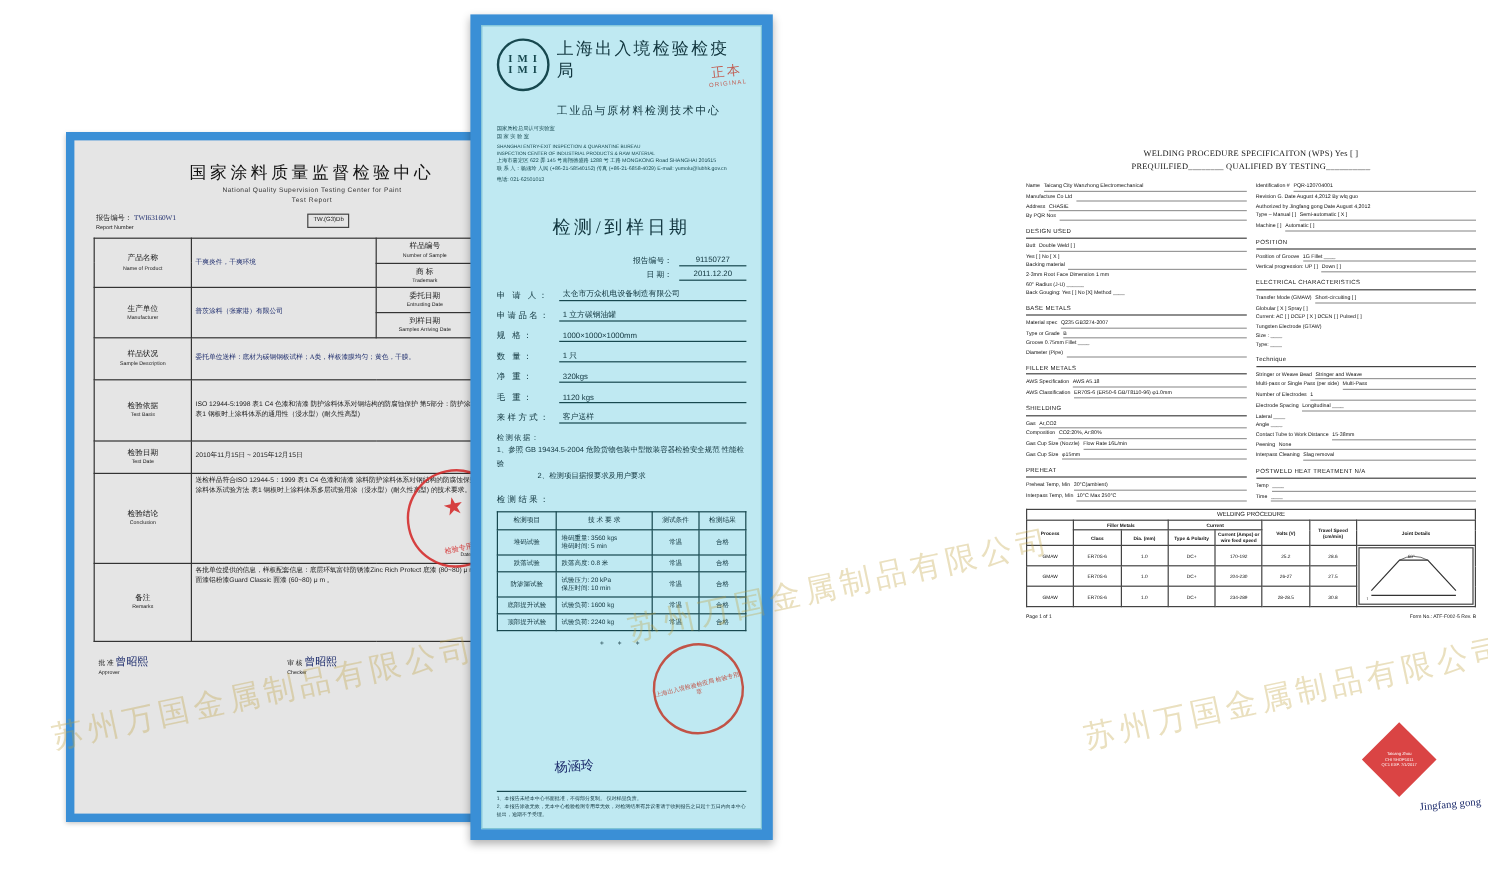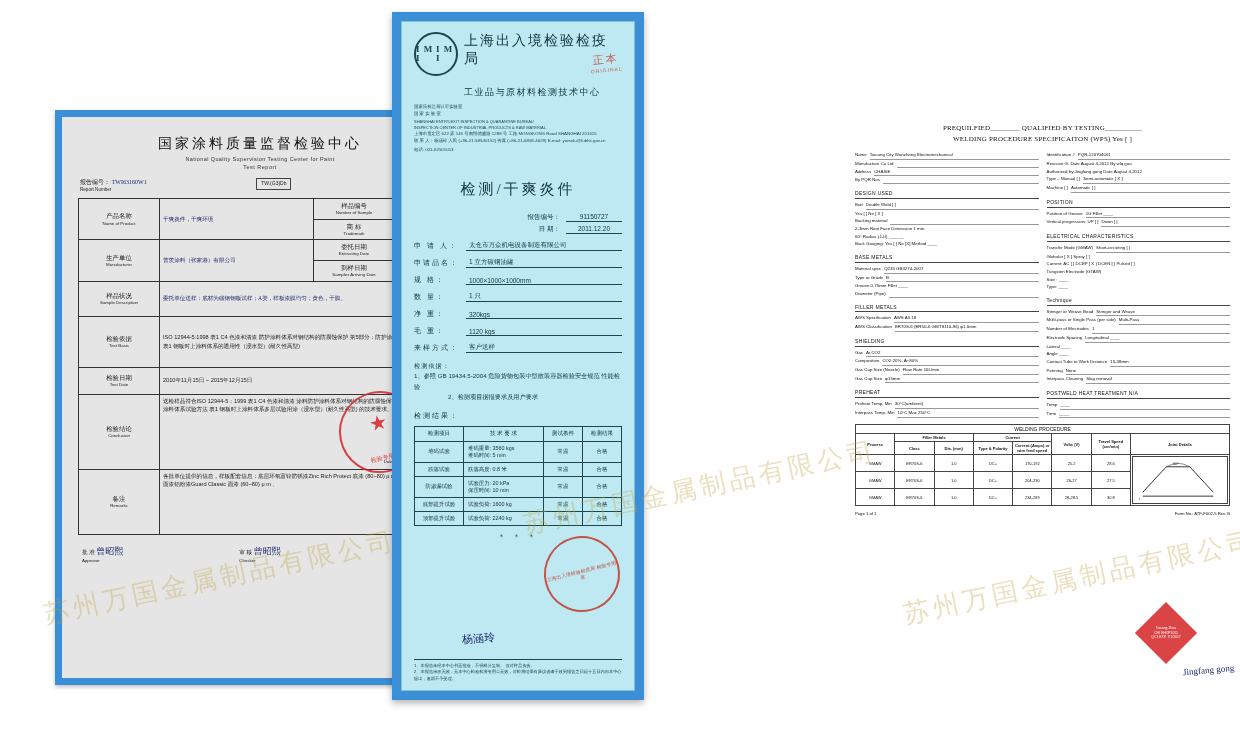--- a/index.html
+++ b/index.html
@@ -46,21 +46,21 @@
     background:#3a8fd6;padding:9px;box-shadow:0 3px 7px rgba(0,0,0,.3);
     width:252px;
   }
   #centerdoc .paper{
     width:100%;height:100%;box-sizing:border-box;background:#bfe9f2;
     border:1px solid #7fc4d6;padding:10px 12px;position:relative;overflow:hidden;
     font-size:6px;color:#10343d;
   }
   .imi-logo{
     width:40px;height:40px;border:2px solid #17484f;border-radius:50%;
-    display:flex;flex-direction:row;align-items:center;justify-content:center;
+    display:flex;flex-direction:column;align-items:center;justify-content:center;
     font-size:9px;font-weight:bold;color:#17484f;line-height:1;letter-spacing:1px;
     font-family:"Liberation Serif",serif;
   }
   .c-head{display:flex;gap:6px;align-items:flex-start;}
   .c-org{font-size:14px;letter-spacing:2px;color:#10343d;font-family:"Liberation Serif",serif;}
   .c-org2{font-size:9px;letter-spacing:1.5px;margin-top:18px;color:#10343d;font-family:"Liberation Serif",serif;}
   .c-addr{font-size:4.4px;line-height:1.5;margin-top:5px;color:#17484f;}
   .orig{
     position:absolute;right:12px;top:30px;color:#c23a2a;text-align:center;
     transform:rotate(-6deg);opacity:.8;
@@ -252,22 +252,22 @@
         <span>主  检</span>
         <span class="hand" style="font-size:9px">陈志敏</span>
         <div style="font-size:4.4px">Tester</div>
       </div>
     </div>
   </div>
 </div>
 
 <div class="sheet" id="right">
   <div class="paper">
+    <div class="r-h1">WELDING PROCEDURE SPECIFICAITON (WPS)    Yes [  ]</div>
     <div class="r-h1">PREQUILFIED________ QUALIFIED BY TESTING__________</div>
-    <div class="r-h1">WELDING PROCEDURE SPECIFICAITON (WPS)    Yes [  ]</div>
 
     <div class="r-cols">
       <div class="r-col">
         <div class="r-row">
             <span class="k">Name</span>
             <span class="v">Taicang City  Wanzhong  Electromechanical</span>
           </div>
         <div class="r-row">
             <span class="k">Manufacture Co Ltd</span>
             <span class="v"></span>
@@ -524,21 +524,21 @@
       <div>上海市嘉定区 622 弄 145 号南翔德盛路 1288 号    工路 MONGKONG Road SHANGHAI 201615</div>
       <div>联 系 人：杨涵玲       人民 (+86-21-58540152) 传真 (+86-21-6858-4029) E-mail: yumolu@lubhk.gov.cn</div>
       <div style="margin-top:3px">电话: 021-62501013</div>
     </div>
 
     <div class="orig">
       <div class="cn">正本</div>
       <div class="en">ORIGINAL</div>
     </div>
 
-    <div class="c-title">检测/干爽炎件</div>
+    <div class="c-title">检测/到样日期</div>
 
     <div class="c-no">
       <span>报告编号：</span>
       <span class="u">91150727</span>
     </div>
     <div class="c-no" style="margin-top:3px">
       <span>日      期：</span>
       <span class="u">2011.12.20</span>
     </div>
 

